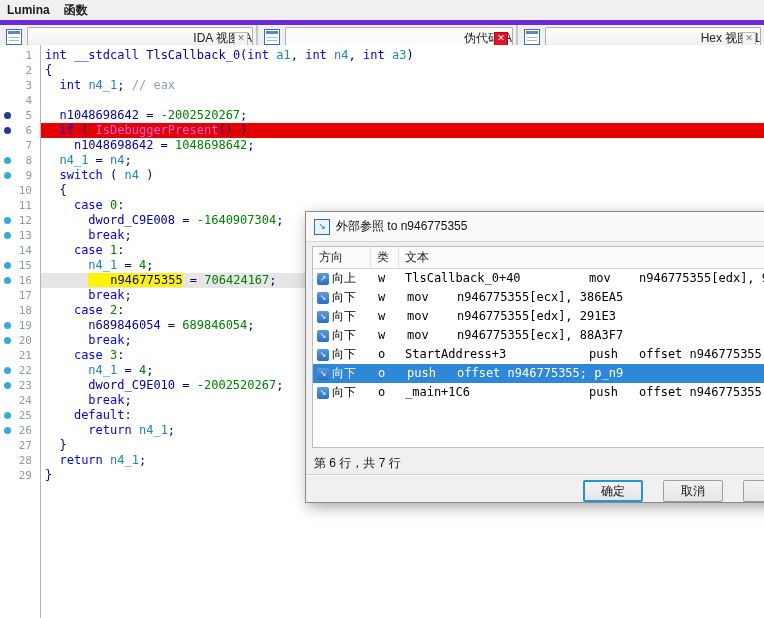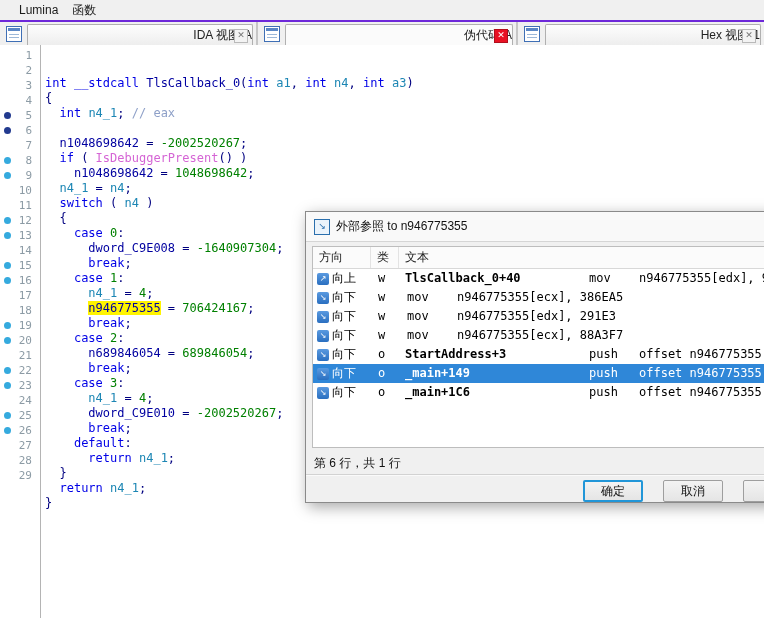--- a/index.html
+++ b/index.html
@@ -2,22 +2,22 @@
 <html style="--breakpoint-line: #e40000; --current-line: #e6e6e6; --identifier-highlight: #fff400; --selection: #2f87d8; --active-close: #e81123; --default-button-border: #2196d8;"><head>
 <meta charset="utf-8">
 <style>
   html,body{margin:0;padding:0;}
   body{
     width:764px;height:618px;overflow:hidden;position:relative;
     background:#f0f0f0;font-family:"Liberation Sans",sans-serif;
     -webkit-font-smoothing:antialiased;
   }
   
-  .menubar{height:20px;display:flex;align-items:center;padding-left:12px;
-    font-size:12px;color:#1a1a1a;background:#f0f0f0;border-bottom:2px solid #6d28d9;}
+  .menubar{height:20px;display:flex;align-items:center;padding-left:0;
+    font-size:12px;color:#1a1a1a;background:#f0f0f0;border-bottom:5px solid #6d28d9;font-weight:bold;}
   .menu-item{padding:2px 7px;cursor:default;}
   
   .tabstrip{height:24px;display:flex;background:#f0f0f0;border-bottom:1px solid #b6b6b6;}
   .pane{display:flex;align-items:flex-end;box-sizing:border-box;border-right:2px solid #c6c6c6;padding:0 3px;}
   .pane:nth-child(1){width:258px;}
   .pane:nth-child(2){width:260px;}
   .pane:nth-child(3){flex:1;border-right:none;}
   .pane-icon{width:14px;height:14px;border:1px solid #3f6fb5;background:#fff;
     margin:0 5px 4px 3px;position:relative;flex:0 0 auto;}
   .pane-icon::before{content:"";position:absolute;top:1px;left:1px;right:1px;height:3px;background:#5a87c5;}
@@ -34,32 +34,32 @@
   .code-area{position:absolute;top:45px;left:0;right:0;bottom:0;background:#fff;
     font-family:"DejaVu Sans Mono",monospace;font-size:12px;overflow:hidden;}
   .gutter-line{position:absolute;left:40px;top:0;bottom:0;width:1px;background:#b4b4b4;}
   .code-lines{padding-top:3px;}
   .code-line{display:flex;height:15px;line-height:15px;white-space:pre;}
   .ln{width:32px;padding-right:9px;text-align:right;color:#8c9ba5;flex:0 0 auto;position:relative;
     font-size:11px;}
   .dot{position:absolute;left:4px;top:4px;width:7px;height:7px;border-radius:50%;}
   .dot-navy{background:#223a8f;}
   .dot-cyan{background:#35aade;}
-  .codetext{flex:1;padding-left:4px;color:#000080;margin-top:28px;}
+  .codetext{flex:1;padding-left:4px;color:#000080;}
   .bg-bp .codetext{background:var(--breakpoint-line,#e40000);}
   .bg-cur .codetext{background:var(--current-line,#e6e6e6);}
   .tok.kw{color:#0000e6;}
   .tok.pl{color:#000080;}
   .tok.num{color:#008000;}
   .tok.gv{color:#0000a0;}
   .tok.fn{color:#0000a0;}
   .tok.lv{color:#1c86b4;}
   .tok.cm{color:#8ea0c8;}
   .tok.lib{color:#d565d5;}
-  .tok.hl{background:var(--identifier-highlight,#fff400);}
+  .tok.hl{background:var(--identifier-highlight,#fff400);padding-left:22px;}
   
   .dialog{position:absolute;left:305px;top:211px;width:470px;height:292px;
     background:#f0f0f0;border:1px solid #8a8a8a;box-sizing:border-box;
     box-shadow:3px 4px 14px rgba(0,0,0,.35);font-size:12px;}
   .dlg-title{height:29px;background:#f9f9f9;border-bottom:1px solid #d5d5d5;
     display:flex;align-items:center;padding:0 8px;gap:6px;color:#111;}
   .dlg-icon{width:14px;height:14px;border:1px solid #2a6fad;background:#eaf3fb;color:#2a6fad;
     font-size:9px;line-height:13px;text-align:center;flex:0 0 auto;}
   .xtable{position:absolute;left:6px;right:6px;top:34px;height:200px;background:#fff;
     border:1px solid #bdbdbd;overflow:hidden;font-family:"DejaVu Sans Mono",monospace;}
@@ -69,21 +69,21 @@
   .xh-dir{width:58px;}.xh-type{width:28px;}.xh-addr{width:182px;}
   .xh-text{flex:1 1 auto;border-right:none;}
   .xrow{display:flex;height:19px;line-height:19px;align-items:center;color:#000;cursor:default;}
   .xrow.sel{background:var(--selection,#2f87d8);color:#fff;}
   .xc{box-sizing:border-box;flex:0 0 auto;overflow:hidden;white-space:nowrap;}
   .xc-dir{width:58px;display:flex;align-items:center;gap:3px;padding-left:4px;
     font-family:"Liberation Sans",sans-serif;}
   .xicon{width:12px;height:12px;border-radius:2px;background:linear-gradient(#5a9ae0,#2a6fc0);
     color:#fff;font-size:8px;line-height:12px;text-align:center;flex:0 0 auto;}
   .xc-type{width:28px;padding-left:7px;}
-  .xc-addr{width:182px;padding-left:6px;font-weight:bold;}
+  .xc-addr{width:182px;padding-left:6px;}
   .xc-insn{width:58px;padding-left:8px;}
   .xc-ops{flex:1 1 auto;}
   .status{position:absolute;left:8px;top:243px;color:#111;}
   .dlg-sep{position:absolute;left:0;right:0;top:262px;height:1px;background:#d2d2d2;border-bottom:1px solid #fafafa;}
   .btn{position:absolute;top:268px;width:60px;height:22px;font-size:12px;
     font-family:"Liberation Sans",sans-serif;background:linear-gradient(#f3f3f3,#e5e5e5);
     border:1px solid #9e9e9e;border-radius:2px;color:#111;cursor:default;padding:0;}
   .btn-ok{left:277px;border:2px solid var(--default-button-border,#2196d8);}
   .btn-cancel{left:357px;}
   .btn-partial{left:437px;}
@@ -213,34 +213,33 @@
           <span class="xc xc-addr">StartAddress+3</span>
           <span class="xc xc-insn">push</span>
           <span class="xc xc-ops">offset n946775355; p_n9</span>
         </div>
         <div class="xrow sel">
           <span class="xc xc-dir">
             <span class="xicon">↘</span>
             <span class="dirtext">向下</span>
           </span>
           <span class="xc xc-type">o</span>
-          <span class="xc xc-addr">_main+149</span>
           <span class="xc xc-insn">push</span>
           <span class="xc xc-ops">offset n946775355; p_n9</span>
         </div>
         <div class="xrow">
           <span class="xc xc-dir">
             <span class="xicon">↘</span>
             <span class="dirtext">向下</span>
           </span>
           <span class="xc xc-type">o</span>
           <span class="xc xc-addr">_main+1C6</span>
           <span class="xc xc-insn">push</span>
           <span class="xc xc-ops">offset n946775355; p_n9</span>
         </div>
       </div>
   </div>
-  <div class="status">第 6 行，共 1 行</div>
+  <div class="status">第 6 行，共 7 行</div>
   <div class="dlg-sep"></div>
   <button class="btn btn-ok">确定</button>
   <button class="btn btn-cancel">取消</button>
   <button class="btn btn-partial"></button>
 </div>
 
 </body></html>

